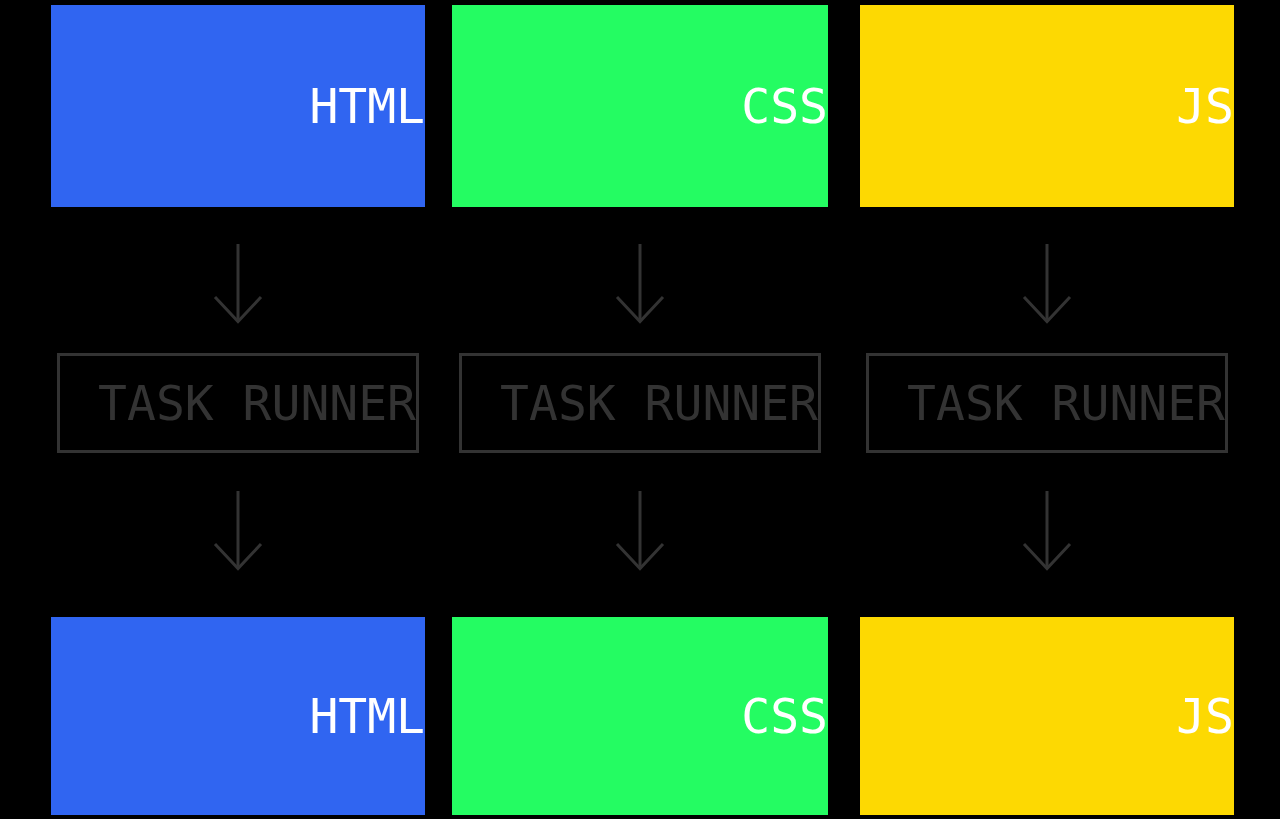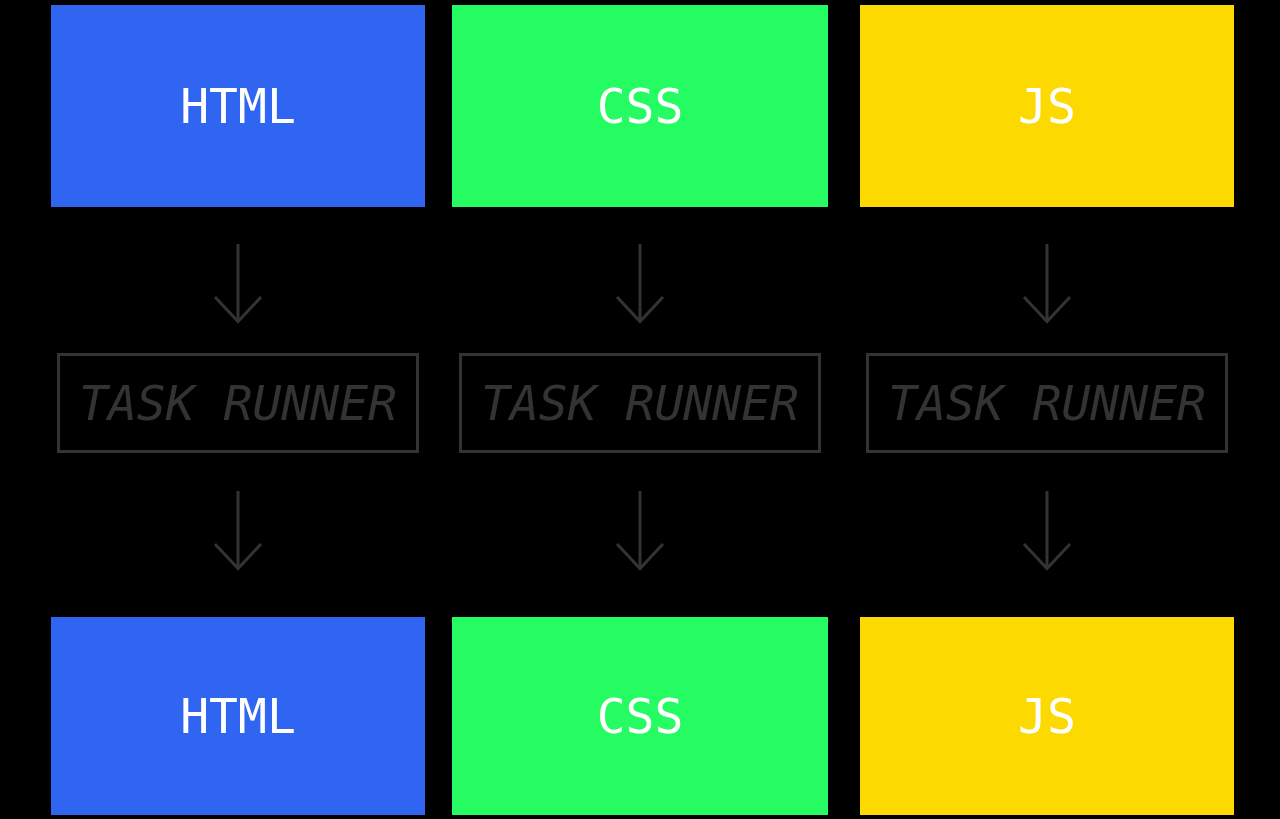--- a/index.html
+++ b/index.html
@@ -23,21 +23,21 @@
     top: 0;
     height: 100%;
   }
   .col-0 { left: 51px;  width: 374px; }
   .col-1 { left: 452px; width: 376px; }
   .col-2 { left: 860px; width: 374px; }
 
   .box {
     display: flex;
     align-items: center;
-    justify-content: center;
+    justify-content: flex-end;
     box-sizing: border-box;
   }
   .box-label {
     font-size: 48px;
     line-height: 1;
     white-space: nowrap;
   }
   .source-box {
     position: absolute;
     top: 5px;
@@ -46,21 +46,20 @@
     height: 202px;
   }
   .task-runner-box {
     position: absolute;
     top: 353px;
     left: 50%;
     transform: translateX(-50%);
     width: 362px;
     height: 100px;
     border: 3px solid;
-    font-style: italic;
   }
   .output-box {
     position: absolute;
     top: 617px;
     left: 0;
     right: 0;
     height: 198px;
   }
   .arrow {
     position: absolute;

